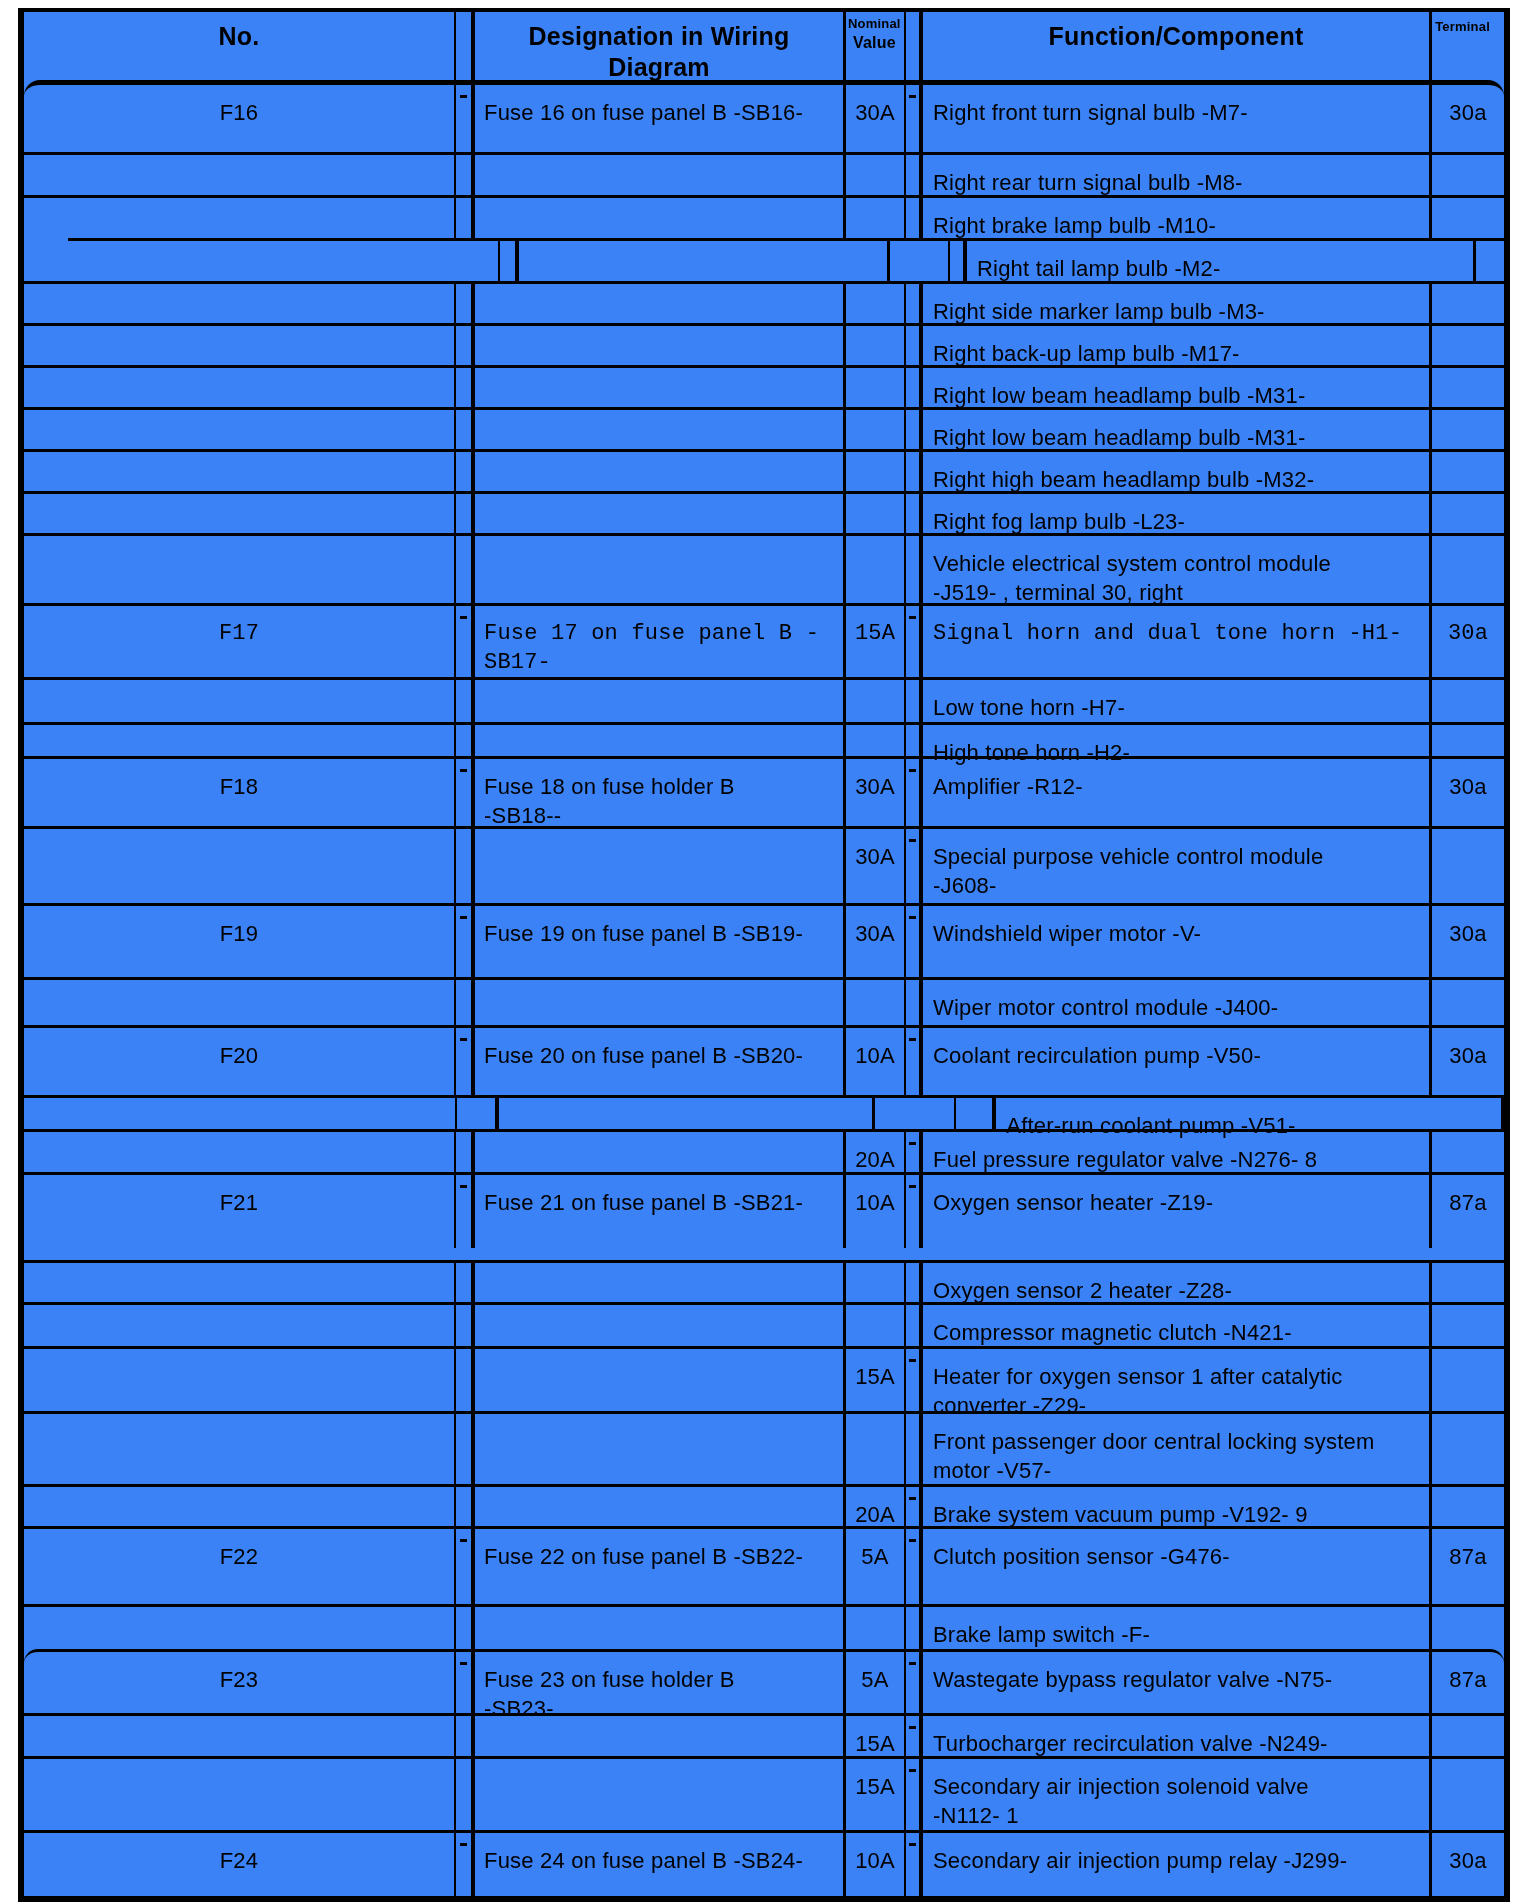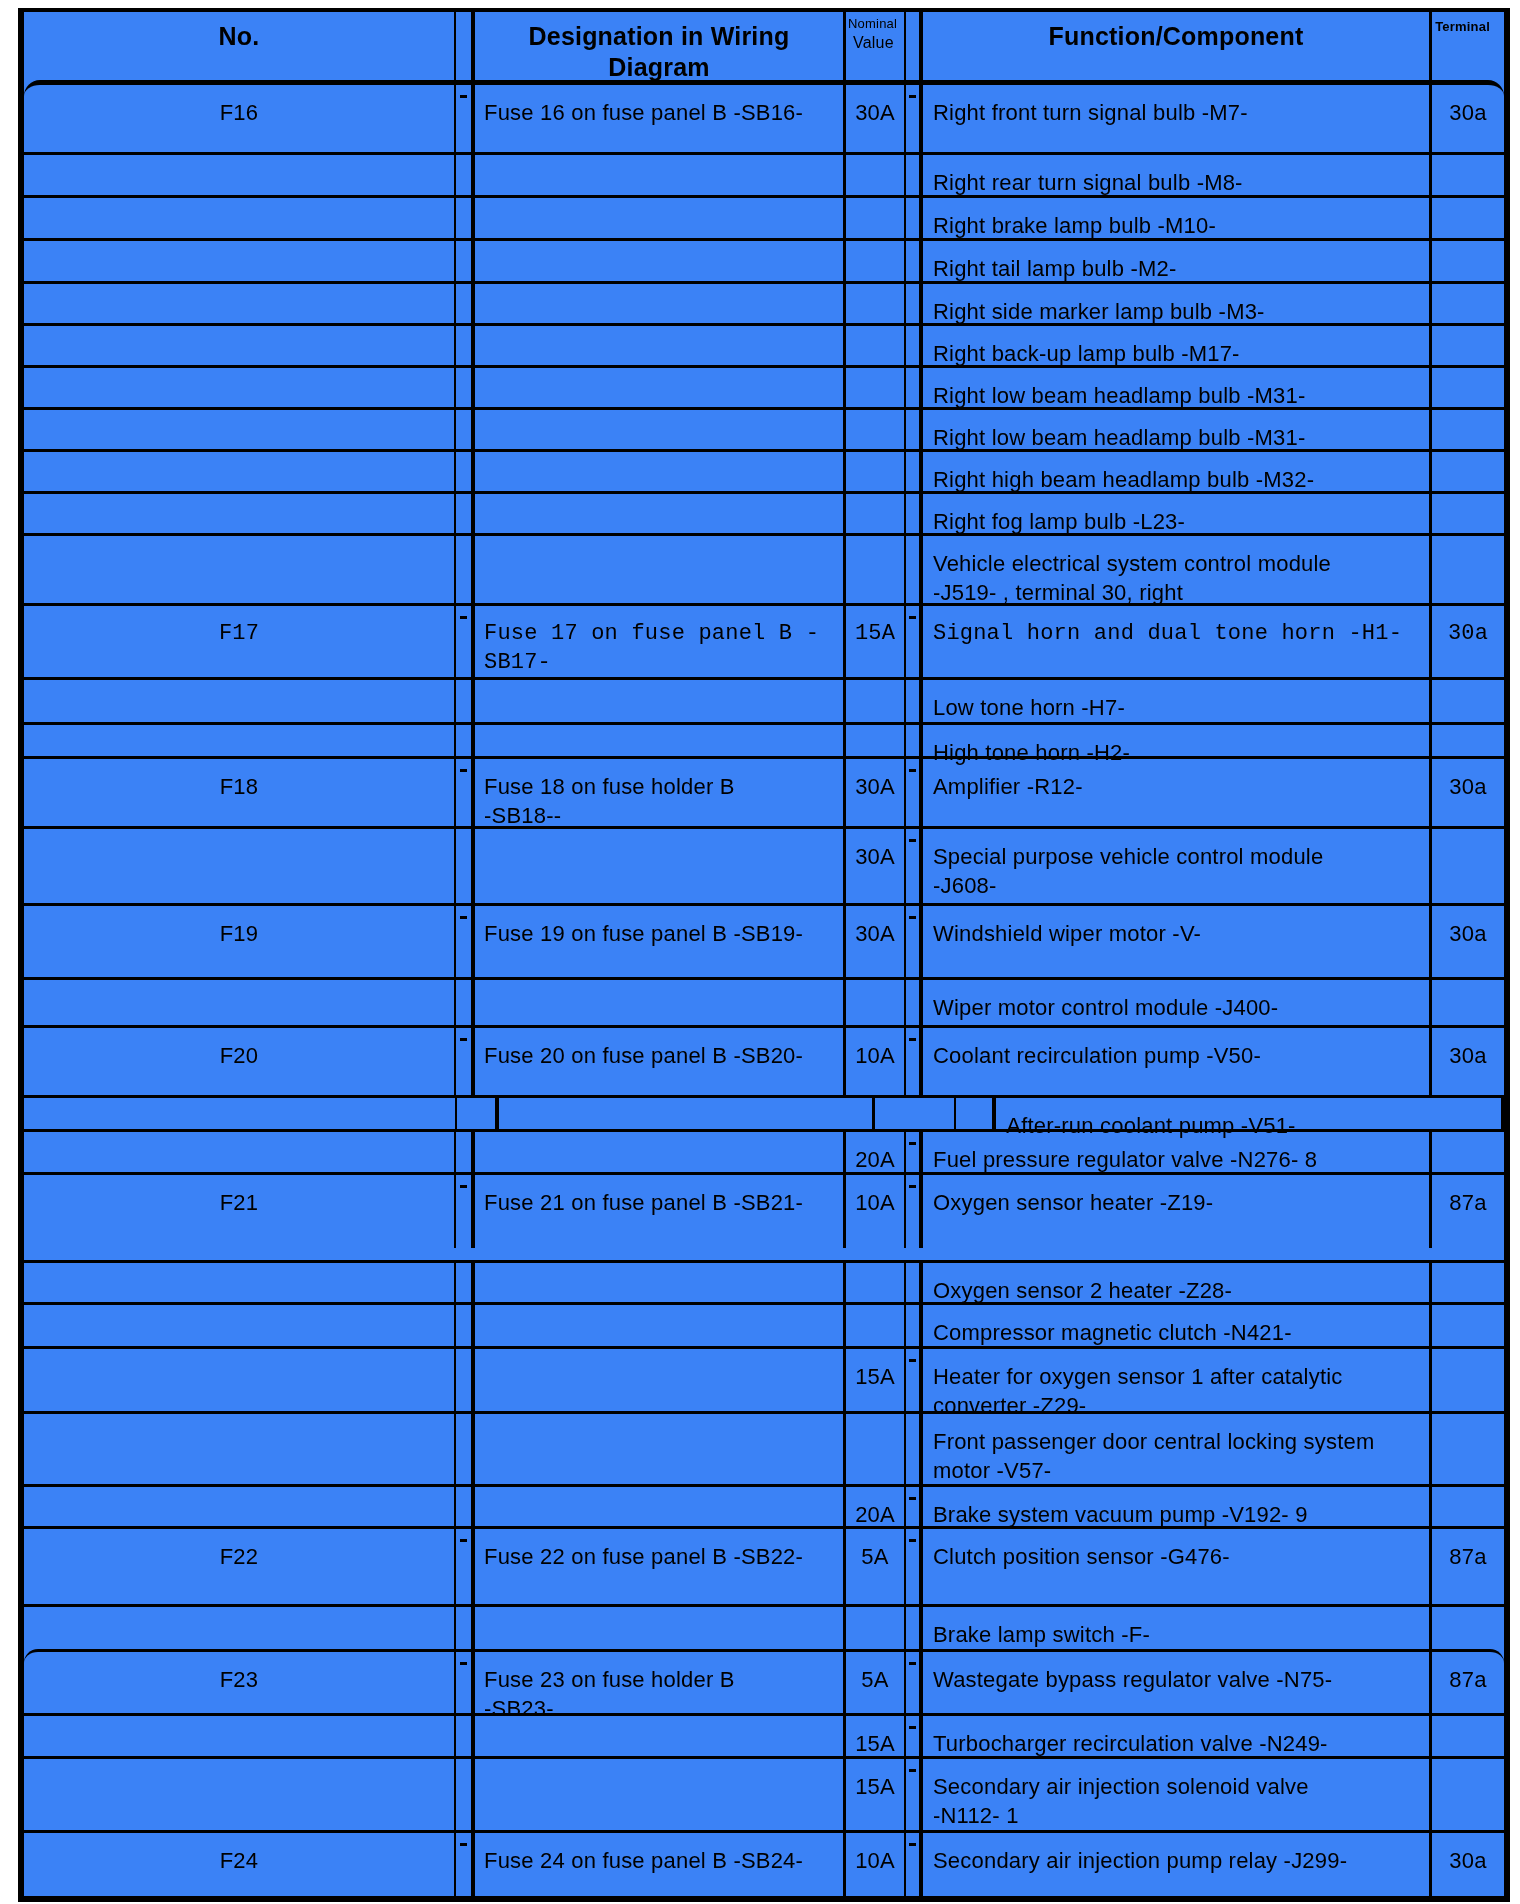--- a/index.html
+++ b/index.html
@@ -36,21 +36,21 @@
   .no-cell    { text-align: center; }
   .desig-cell { padding-left: 9px; padding-right: 2px; }
   .value-cell { text-align: center; padding-left: 0; padding-right: 0; }
   .func-cell  { padding-left: 10px; padding-right: 22px; }
   .term-cell  { text-align: center; }
   .spacer     { padding: 0; }
   .dash { width: 7px; height: 3px; background: #000; margin: 10px auto 0; }
   
   .hdr { font-weight: bold; }
   .hdr-big { font-size: 25px; text-align: center; padding-top: 9px; line-height: 1.22; }
-  .hdr-nominal { padding: 3px 0 9px 2px; font-weight: normal; text-align: left; }
+  .hdr-nominal { padding: 3px 0 9px 2px; font-weight: bold; text-align: left; }
   .hdr-nominal .l1 { font-size: 13px; }
   .hdr-nominal .l2 { font-size: 16px; margin-left: 5px; }
   .hdr-term { position: relative; }
   .hdr-term .lbl {
     position: absolute; top: 6px; right: 14px;
     font-size: 13px; font-weight: bold; white-space: nowrap;
   }
 </style>
 </head>
 <body>
@@ -116,21 +116,21 @@
         <div class="cell c0 no-cell"></div>
         <div class="cell c1 spacer"></div>
         <div class="cell c2 desig-cell"></div>
         <div class="cell c3 value-cell"></div>
         <div class="cell c4 spacer"></div>
         <div class="cell c5 func-cell">
           <div class="line">Right brake lamp bulb -M10-</div>
         </div>
         <div class="cell c6 term-cell"></div>
       </div>
-      <div class="row" style="height: 43px;">
+      <div class="row" style="height: 43px; margin-left: 44px;">
         <div class="cell c0 no-cell"></div>
         <div class="cell c1 spacer"></div>
         <div class="cell c2 desig-cell"></div>
         <div class="cell c3 value-cell"></div>
         <div class="cell c4 spacer"></div>
         <div class="cell c5 func-cell">
           <div class="line">Right tail lamp bulb -M2-</div>
         </div>
         <div class="cell c6 term-cell"></div>
       </div>

